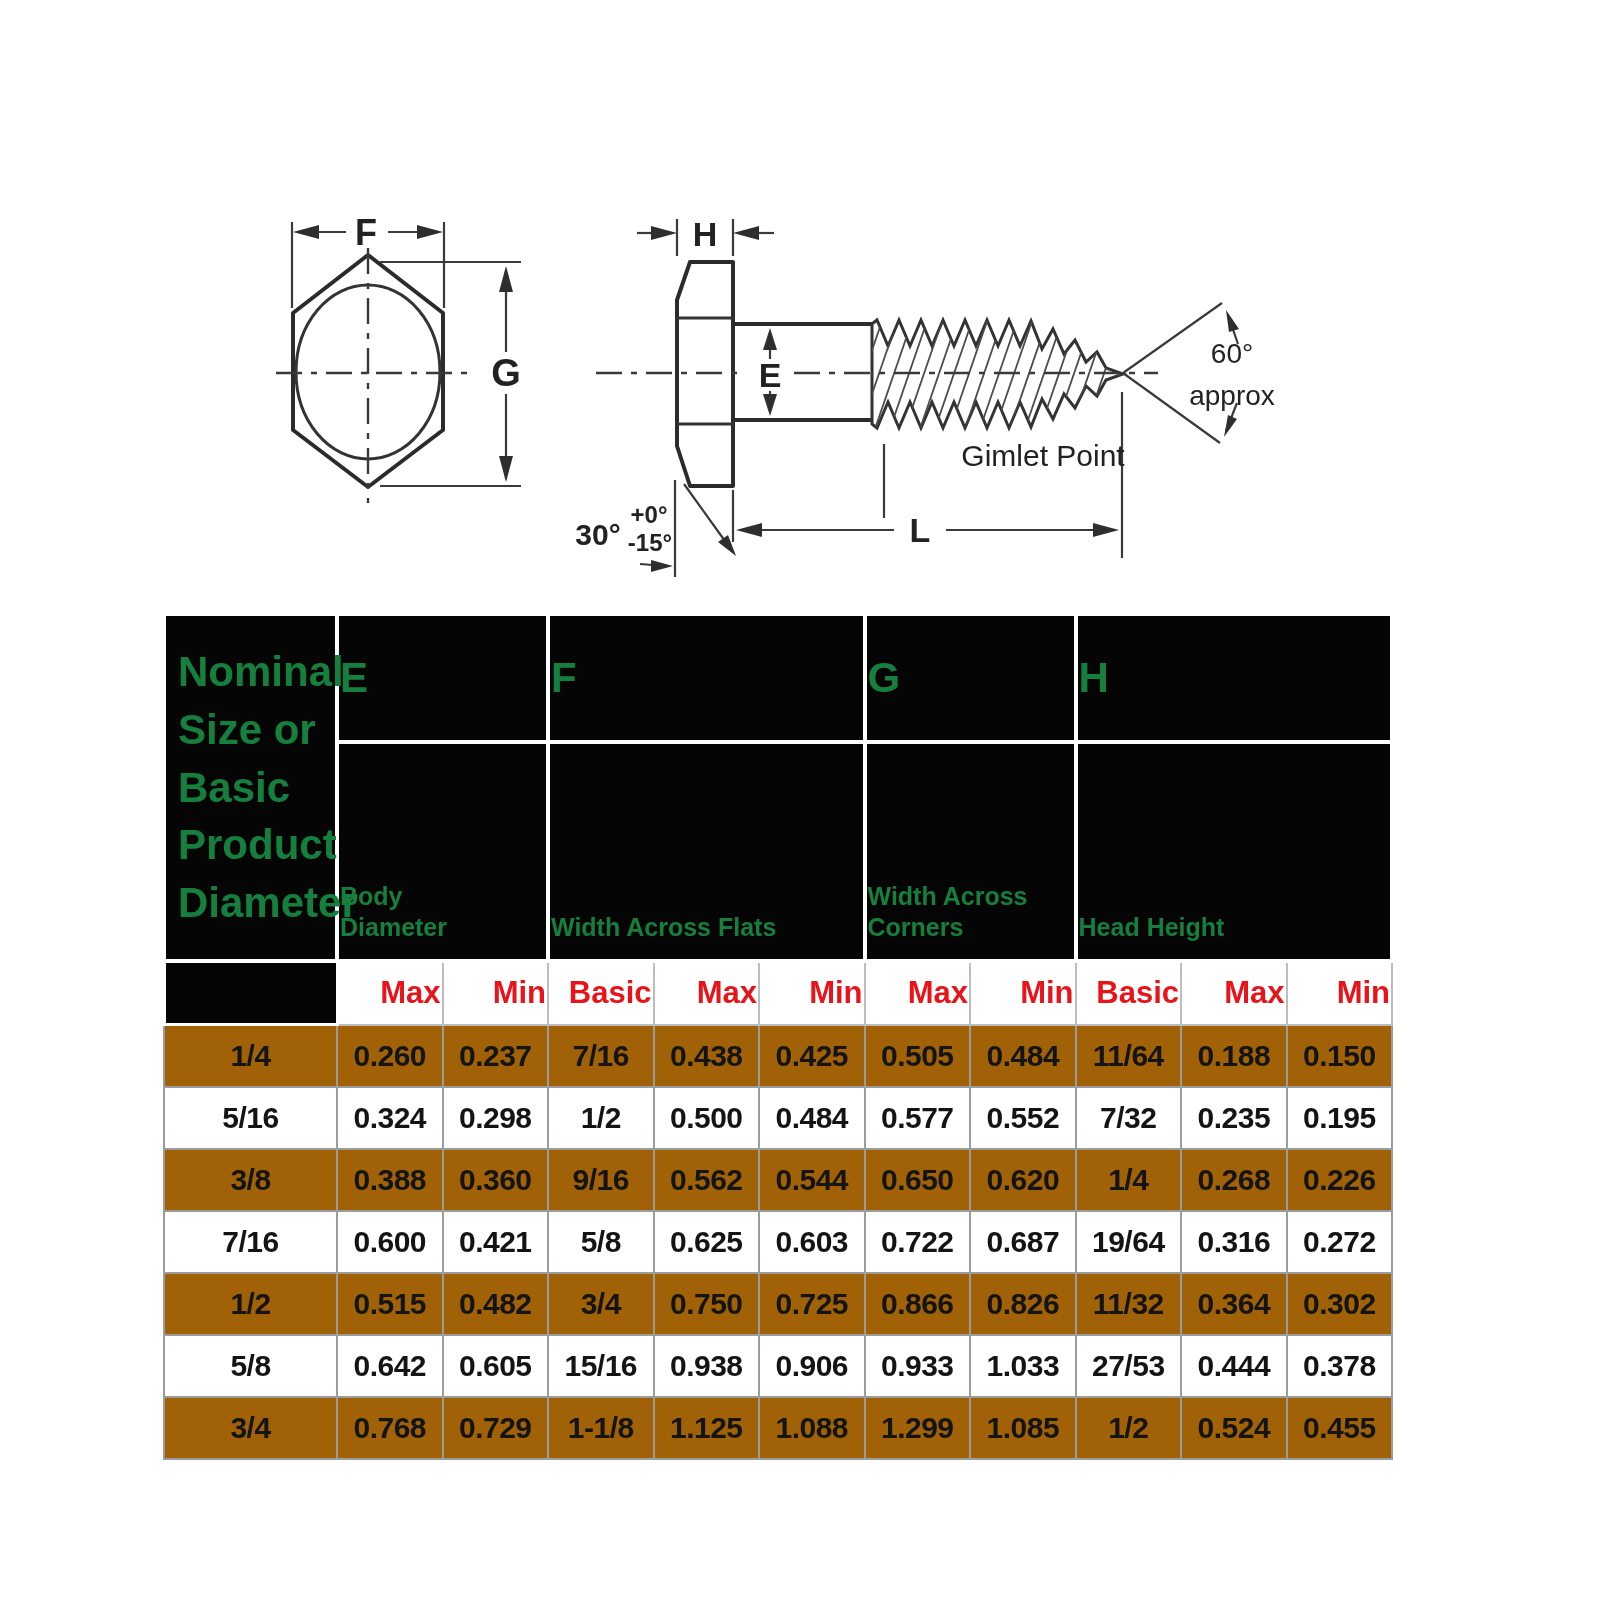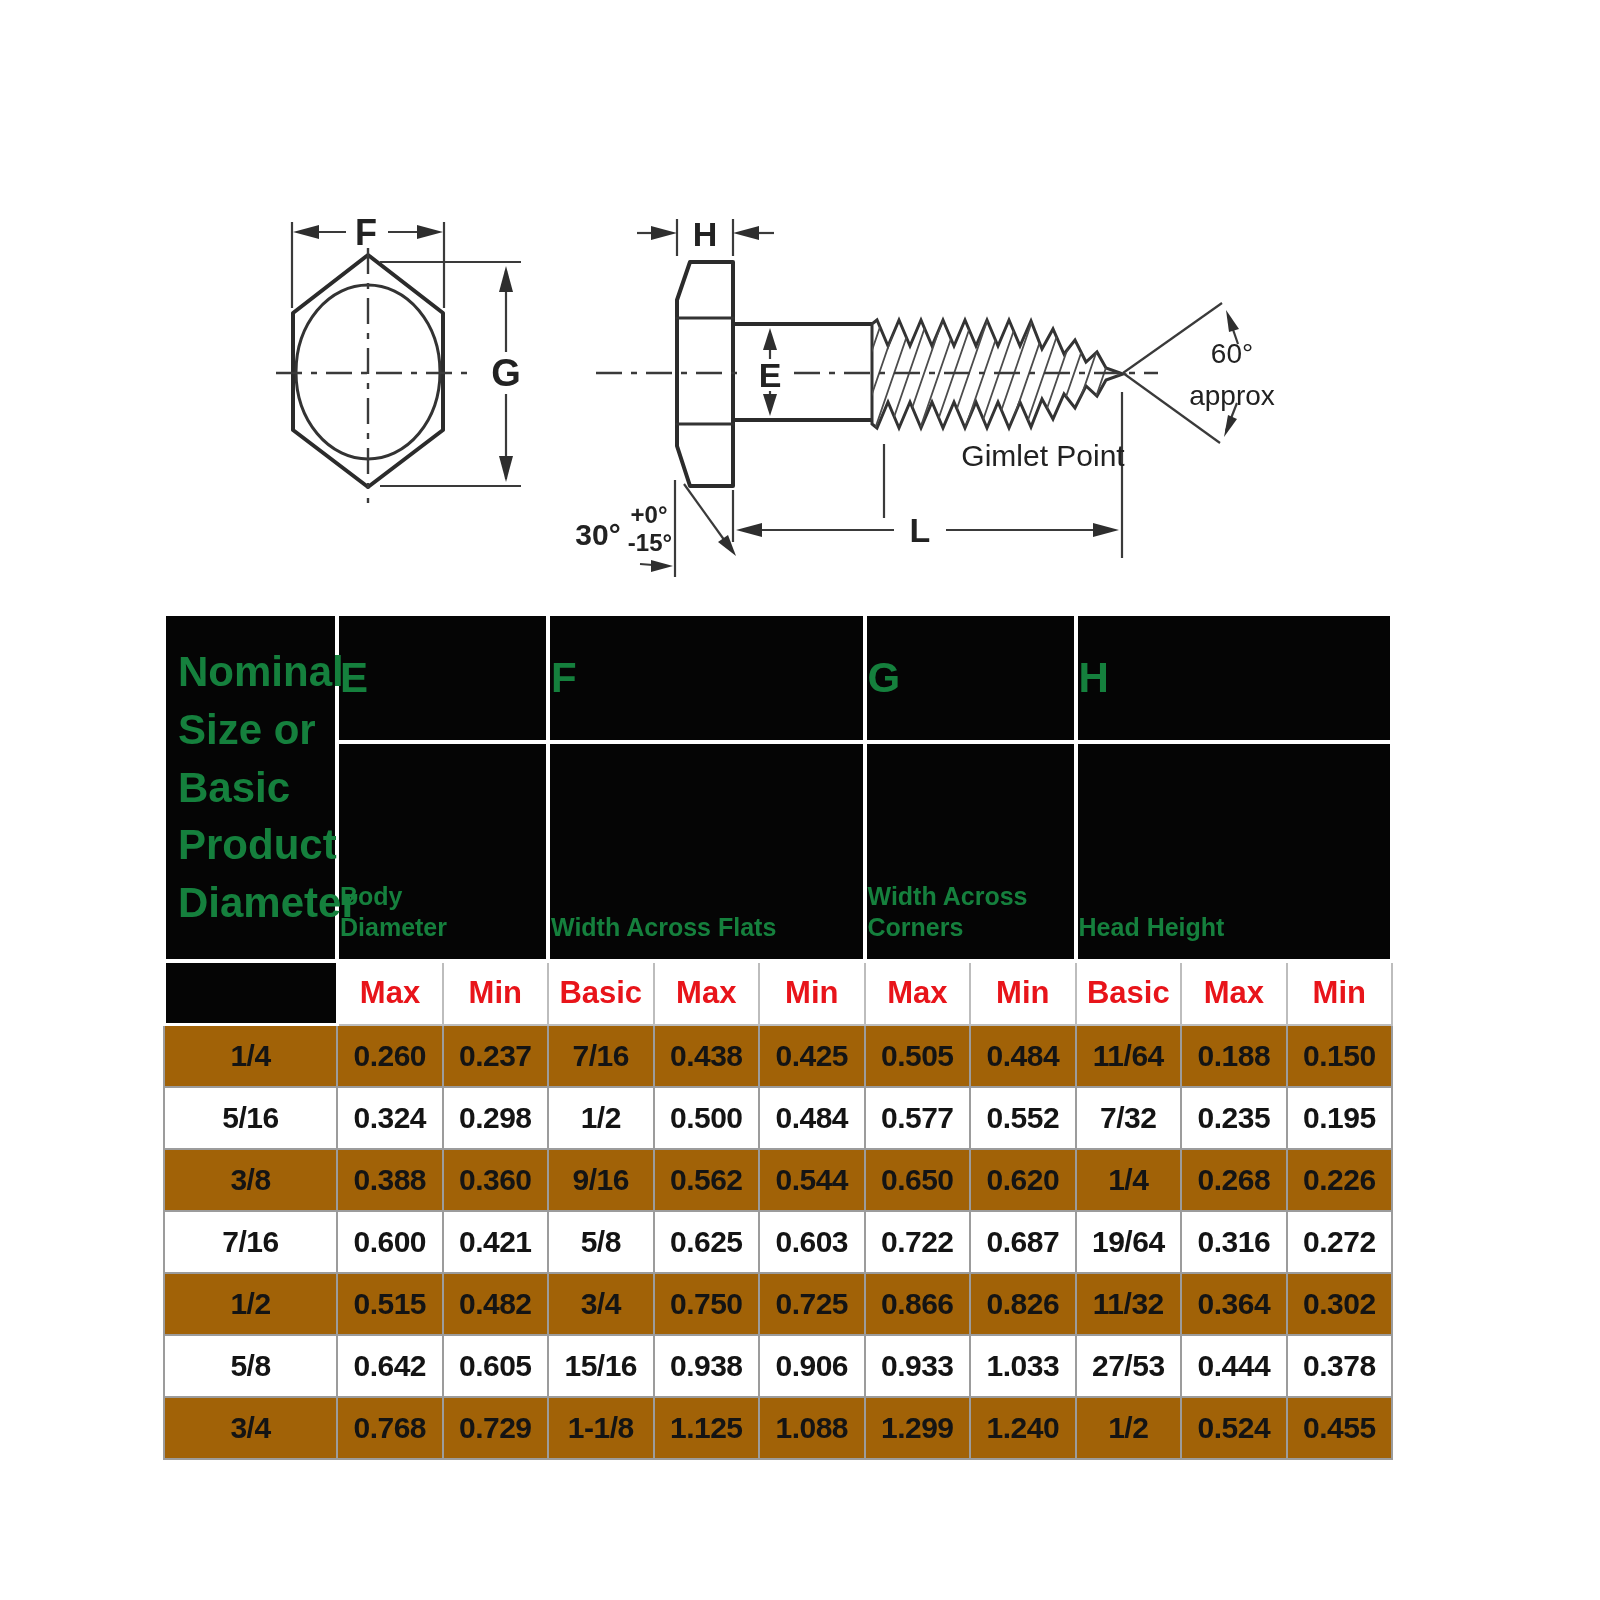--- a/index.html
+++ b/index.html
@@ -25,21 +25,21 @@
   thead td{background:#050505;color:#15803d;text-align:left;font-weight:bold;}
   tr.letter-row td{border:4px solid #ffffff;font-size:42px;height:122px;vertical-align:middle;}
   td.corner{font-size:30px;line-height:1.38;vertical-align:middle;padding:0 12px;}
   tr.desc-row td{border:4px solid #ffffff;font-size:25px;vertical-align:bottom;padding-bottom:16px;height:198px;line-height:1.25;}
   tr.desc-row span{display:inline-block;}
   tr.desc-row td:nth-child(1) span{max-width:160px;}
   tr.desc-row td:nth-child(2) span{max-width:230px;}
   tr.desc-row td:nth-child(3) span{max-width:230px;}
   tr.desc-row td:nth-child(4) span{max-width:300px;}
 
-  tr.sub-row td{background:#ffffff;color:#e8141a;font-size:31px;font-weight:bold;text-align:center;
+  tr.sub-row td{background:#ffffff;color:#e8141a;font-size:31px;font-weight:bold;text-align:right;
     vertical-align:middle;height:58px;border:2px solid #bdbdbd;}
   tr.sub-row td.black-cell{background:#050505;border:3px solid #ffffff;}
 
   tbody td{background:#ffffff;color:#141414;font-size:30px;font-weight:bold;text-align:center;
     vertical-align:middle;height:58px;border:2px solid #9c9c9c;letter-spacing:-0.5px;}
   tbody tr.alt td{background:#a16207;}
 </style>
 </head>
 <body>
 
@@ -294,21 +294,21 @@
             <td>0.378</td>
           </tr>
           <tr class="alt">
             <td>3/4</td>
             <td>0.768</td>
             <td>0.729</td>
             <td>1-1/8</td>
             <td>1.125</td>
             <td>1.088</td>
             <td>1.299</td>
-            <td>1.240</td>
+            <td>1.085</td>
             <td>1/2</td>
             <td>0.524</td>
             <td>0.455</td>
           </tr>
         </tbody>
     </table>
   </div>
 </div>
 
 </body></html>

